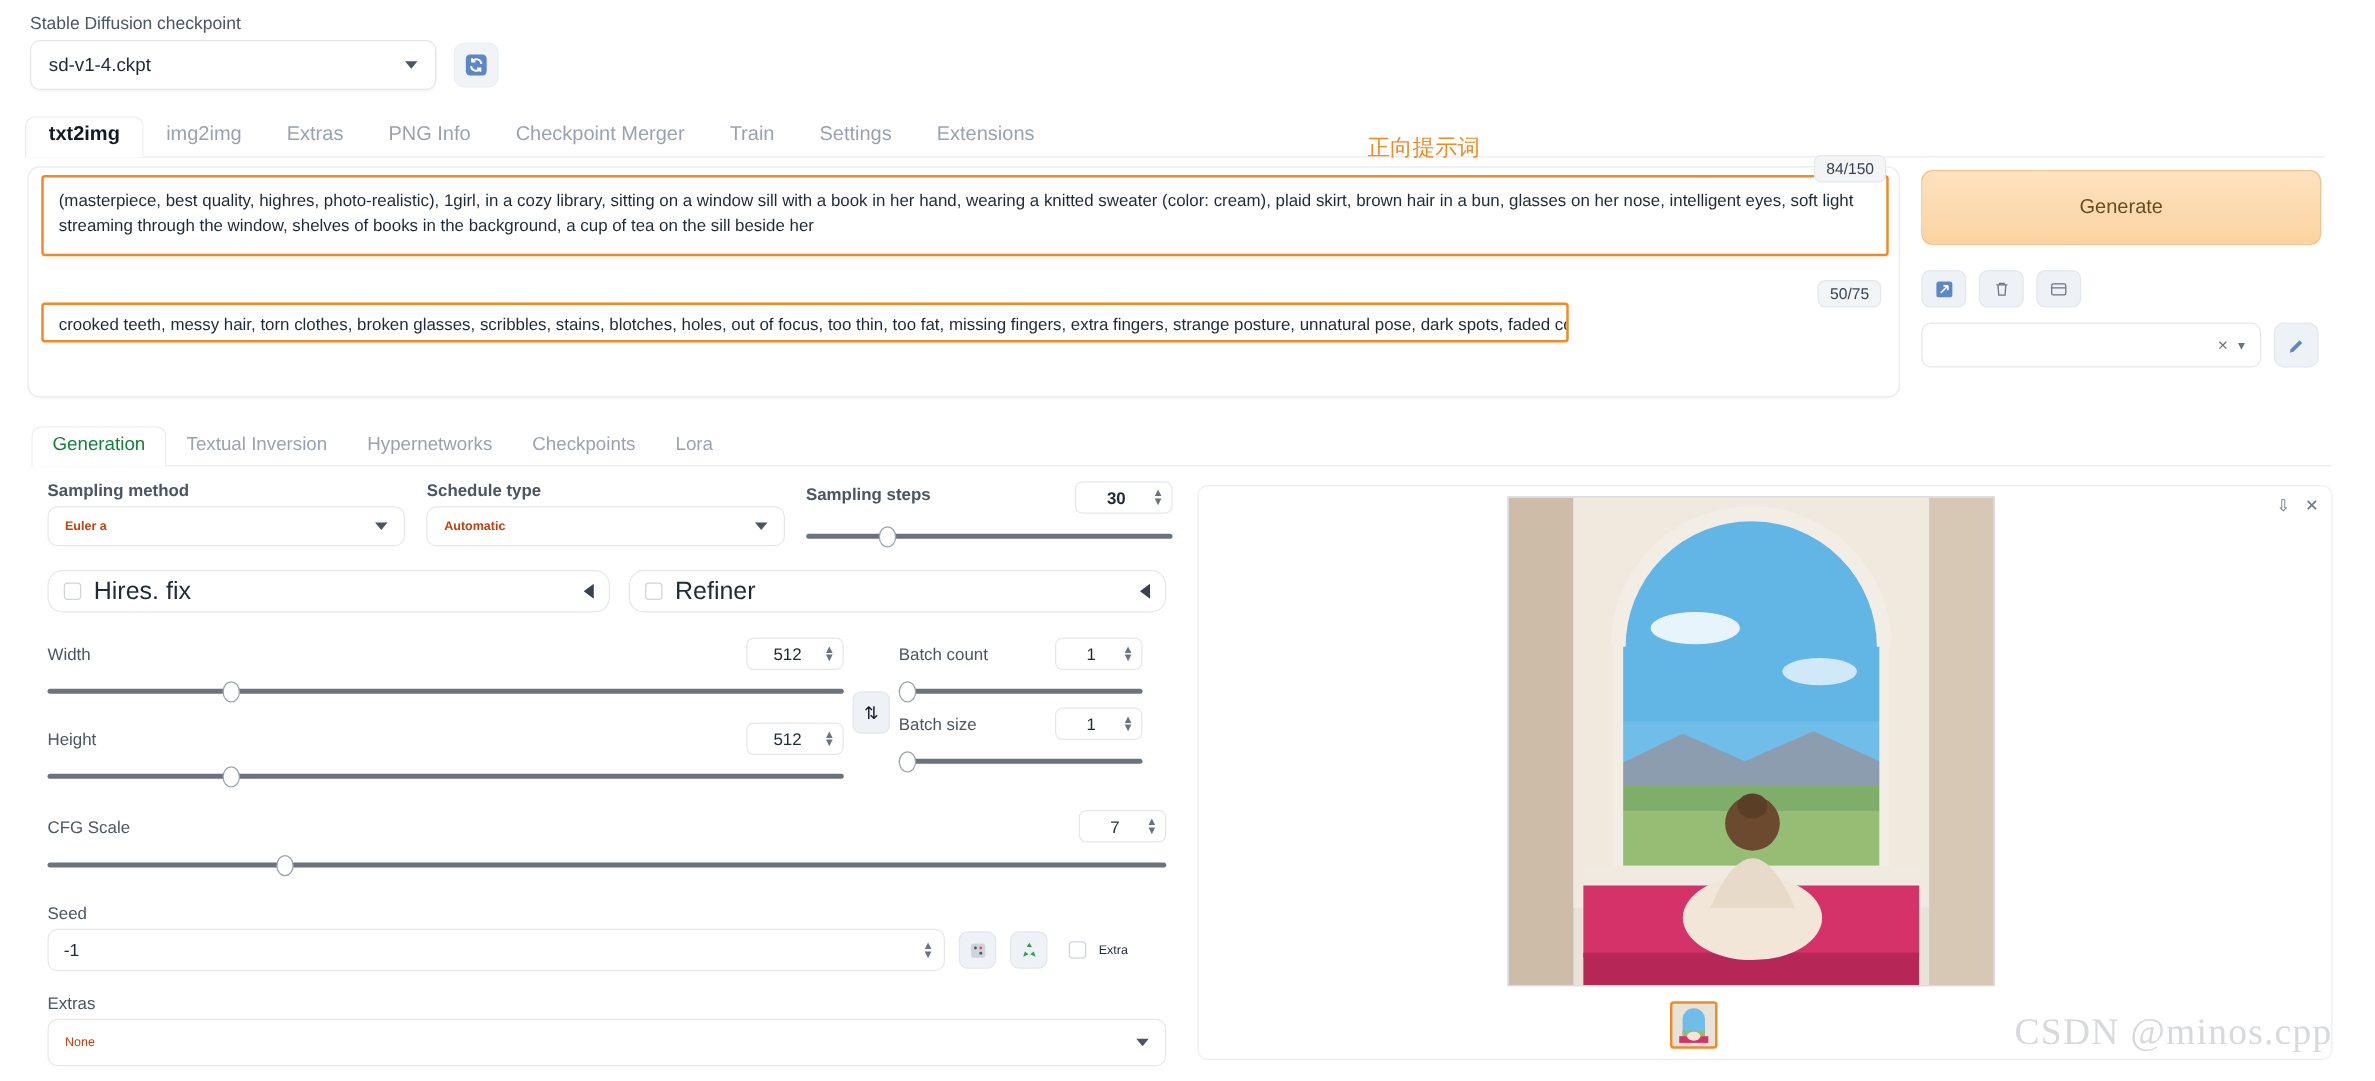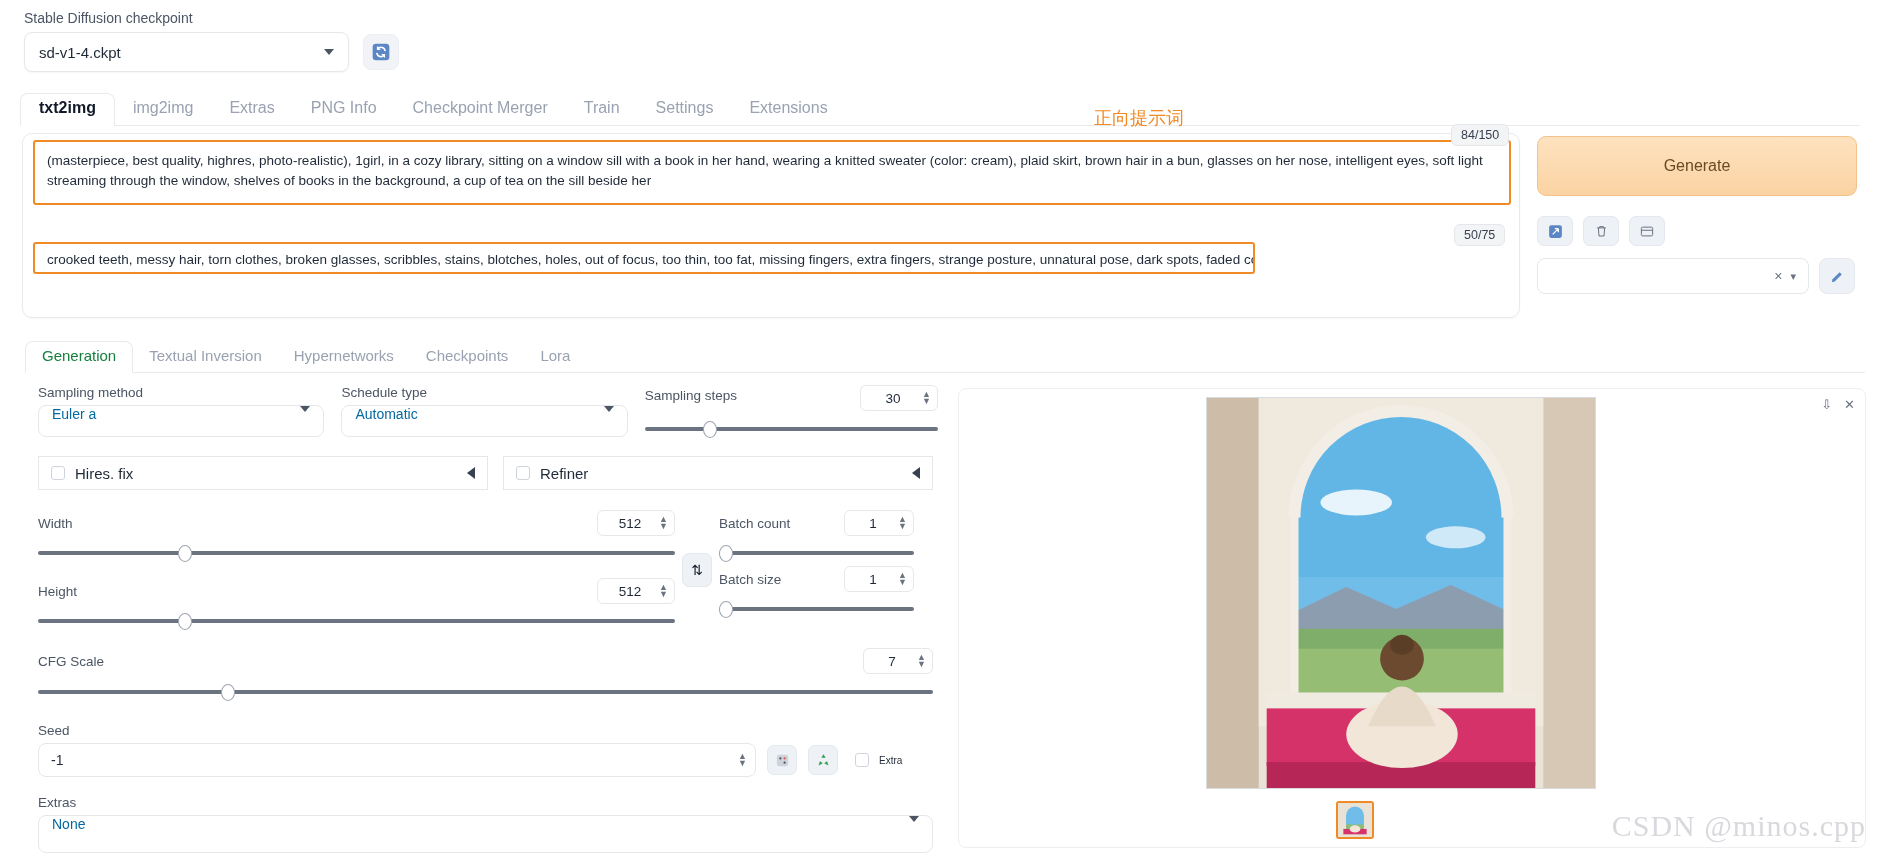--- a/index.html
+++ b/index.html
@@ -108,22 +108,22 @@
   .subtab.active {
     color: #15803d; background: #fff; border: 1px solid #e8eaee;
     border-bottom: 1px solid #fff; border-radius: 8px 8px 0 0; margin-bottom: -1px;
   }
 
   
   .settings { position: absolute; left: 38px; top: 385px; width: 900px; }
   .fld-label { font-size: 13.5px; color: #4b5563; margin-bottom: 5px; }
   .select-box {
     height: 32px; border: 1px solid #e5e7eb; border-radius: 8px; background: #fff;
-    display: flex; justify-content: space-between;
-    padding: 0 13px; font-size: 14px; color: #0369a1;
+    display: flex; align-items: center; justify-content: space-between;
+    padding: 0 13px; font-size: 10px; color: #c2410c;
   }
   .row { display: flex; }
 
   .numbox {
     height: 26px; min-width: 62px; border: 1px solid #e5e7eb; border-radius: 6px;
     background: #fff; display: flex; align-items: center; justify-content: space-between;
     padding: 0 6px 0 10px; font-size: 13.5px; color: #1f2937;
   }
   .spin { display: flex; flex-direction: column; line-height: 7px; font-size: 9px; color: #6b7280; margin-left: 7px; }
 
@@ -131,22 +131,22 @@
   .slider .track {
     position: absolute; top: 7px; left: 0; right: 0; height: 4px;
     background: #6b7280; border-radius: 2px;
   }
   .slider .knob {
     position: absolute; top: 1px; width: 14px; height: 17px; border-radius: 50%;
     background: #ffffff; border: 1.5px solid #9ca3af;
   }
 
   .chkrow {
-    height: 34px; border: 1px solid #e5e7eb; border-radius: 0; background: #fff;
-    display: flex; align-items: center; padding: 0 12px; font-size: 15px; color: #1f2937;
+    height: 34px; border: 1px solid #e5e7eb; border-radius: 12px; background: #fff;
+    display: flex; align-items: center; padding: 0 12px; font-size: 20px; color: #1f2937;
     justify-content: space-between;
   }
   .chk {
     width: 14px; height: 14px; border: 1px solid #cfd4dc; border-radius: 3px;
     background: #fff; margin-right: 10px; flex: none;
   }
   .tri-left { width: 0; height: 0; border-top: 6px solid transparent; border-bottom: 6px solid transparent; border-right: 8px solid #374151; }
 
   .swap-btn {
     width: 30px; height: 34px; border-radius: 7px; background: #eef1f6;
@@ -266,21 +266,21 @@
   <div class="subtabs">
     <div class="subtab active">Generation</div>
     <div class="subtab">Textual Inversion</div>
     <div class="subtab">Hypernetworks</div>
     <div class="subtab">Checkpoints</div>
     <div class="subtab">Lora</div>
   </div>
 
   <div class="settings">
 
-    <div class="row" style="align-items:flex-start;">
+    <div class="row" style="align-items:flex-start;font-weight:bold;">
       <div style="width:293px;">
         <div class="fld-label">Sampling method</div>
         <div class="select-box">
           <span>Euler a</span>
           <span class="caret"></span>
         </div>
       </div>
       <div style="width:293px; margin-left:17px;">
         <div class="fld-label">Schedule type</div>
         <div class="select-box">

